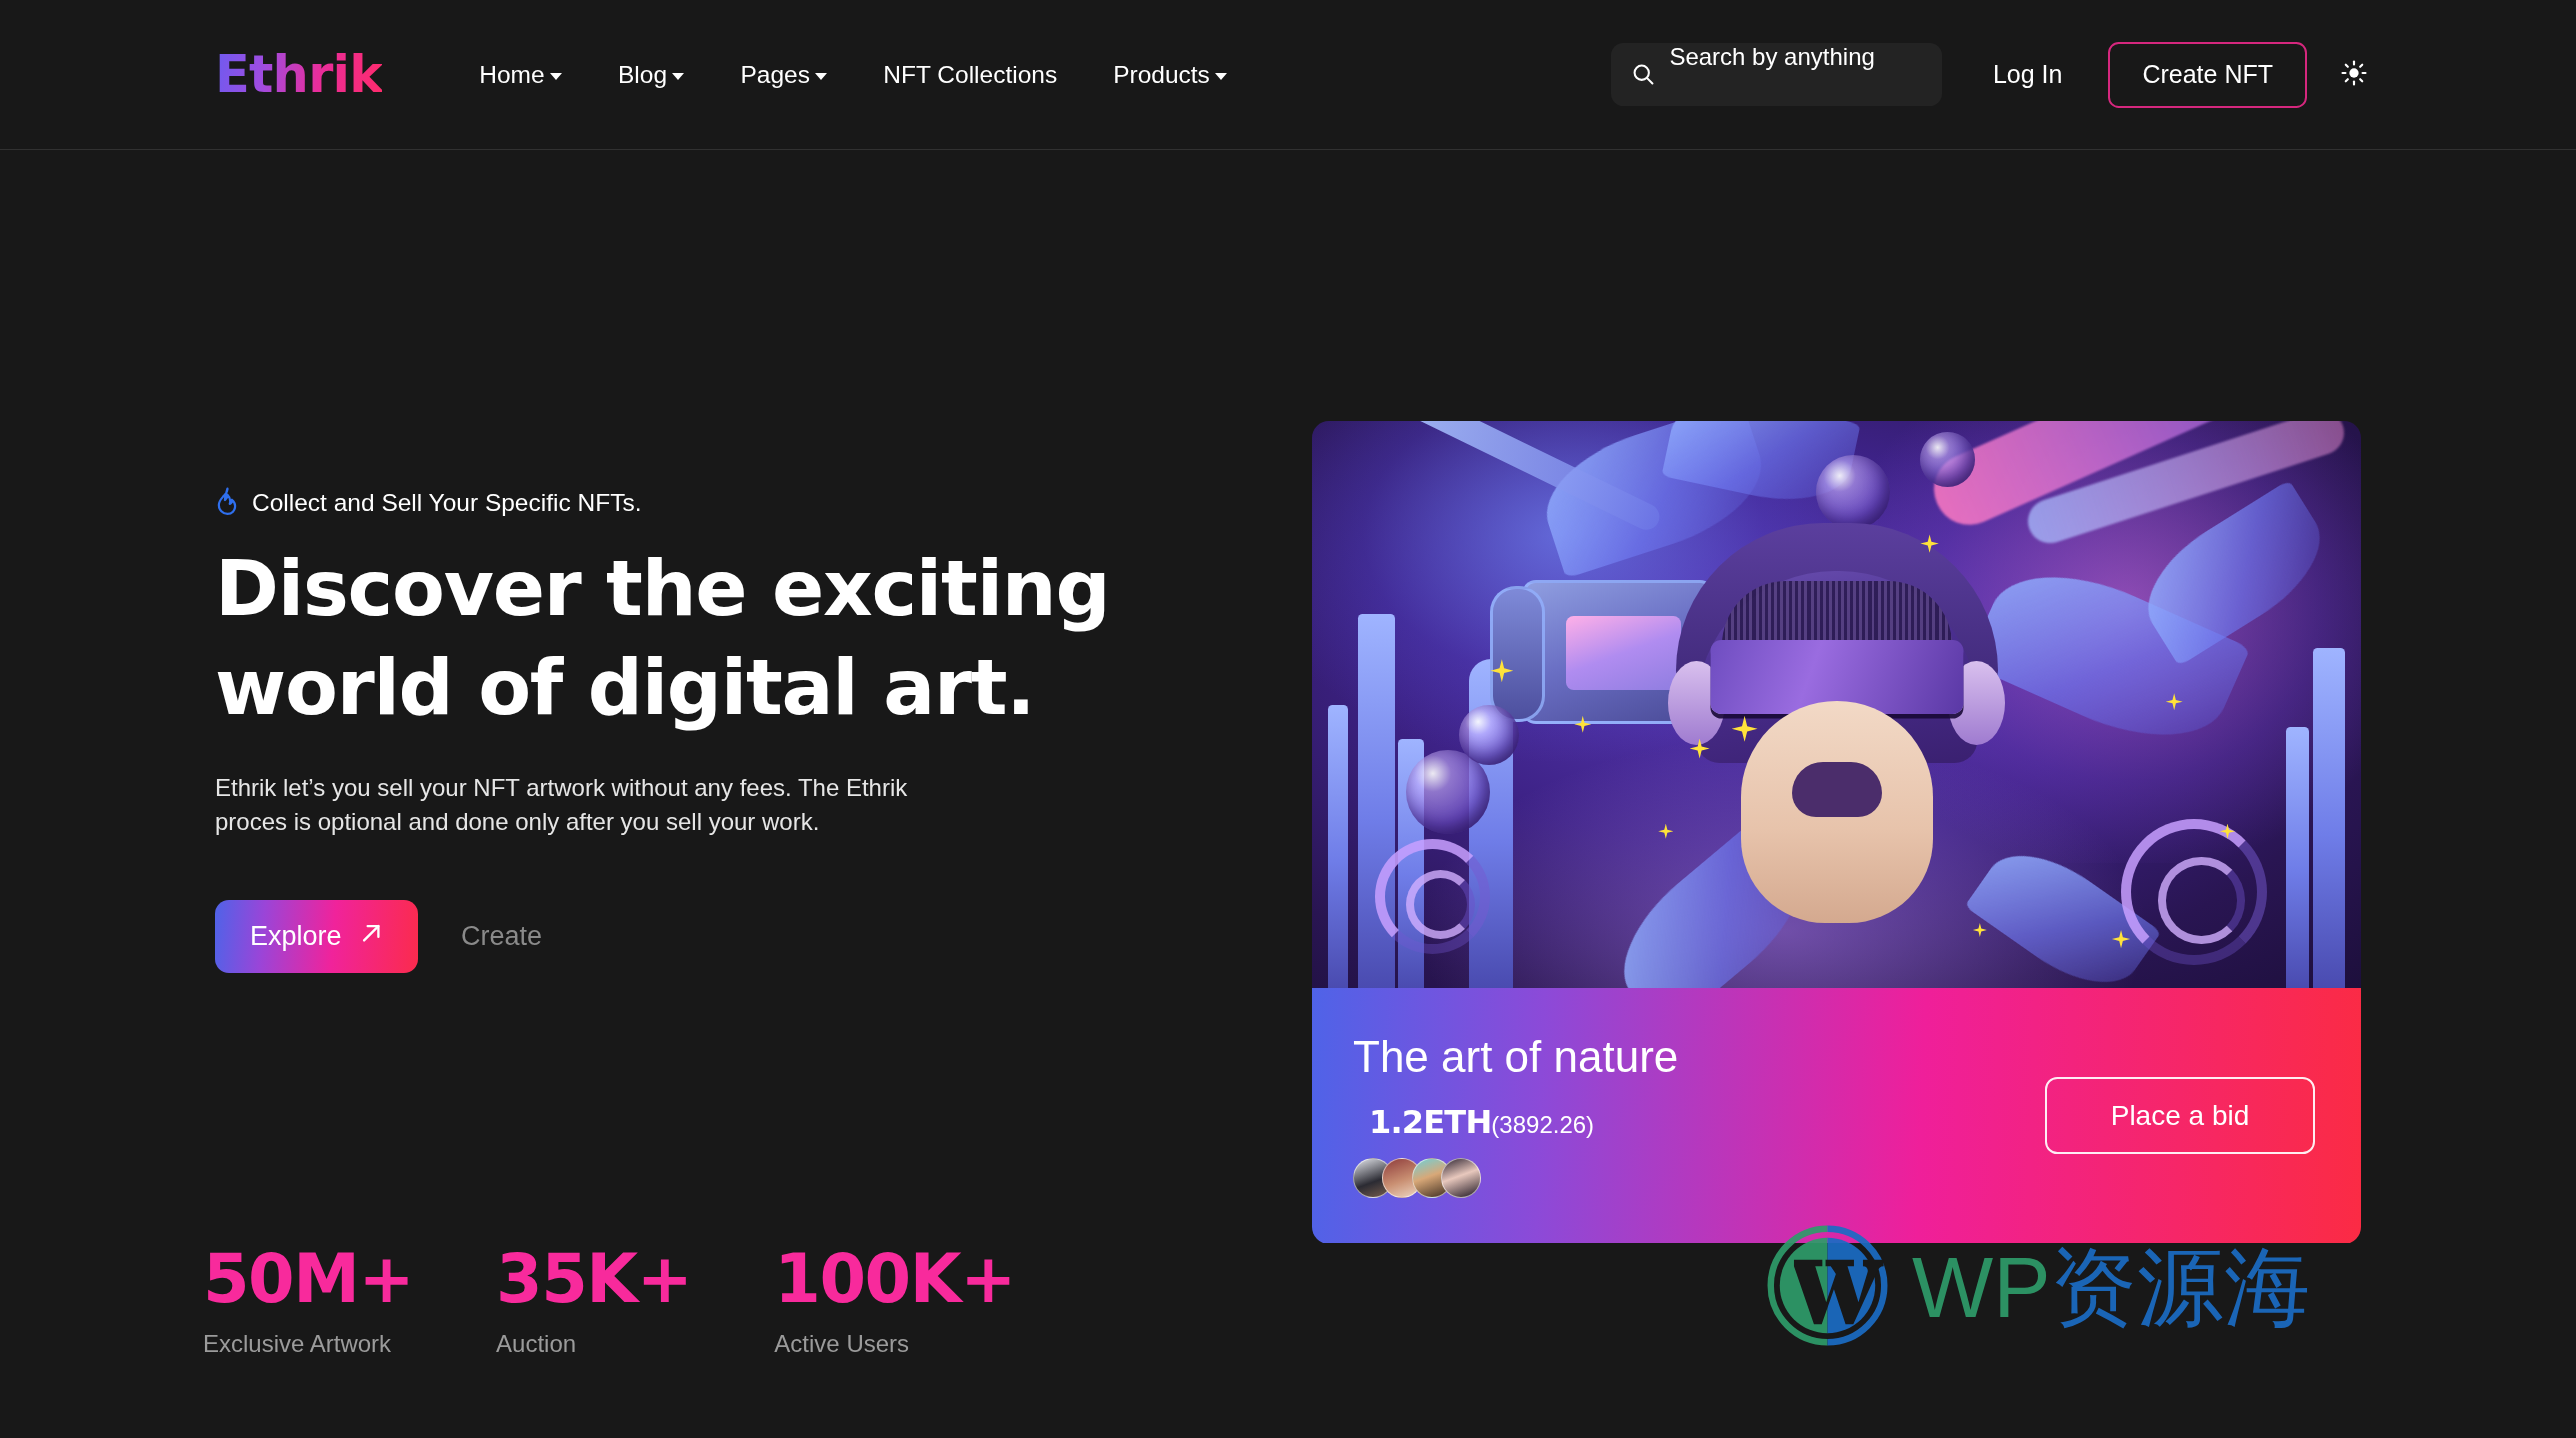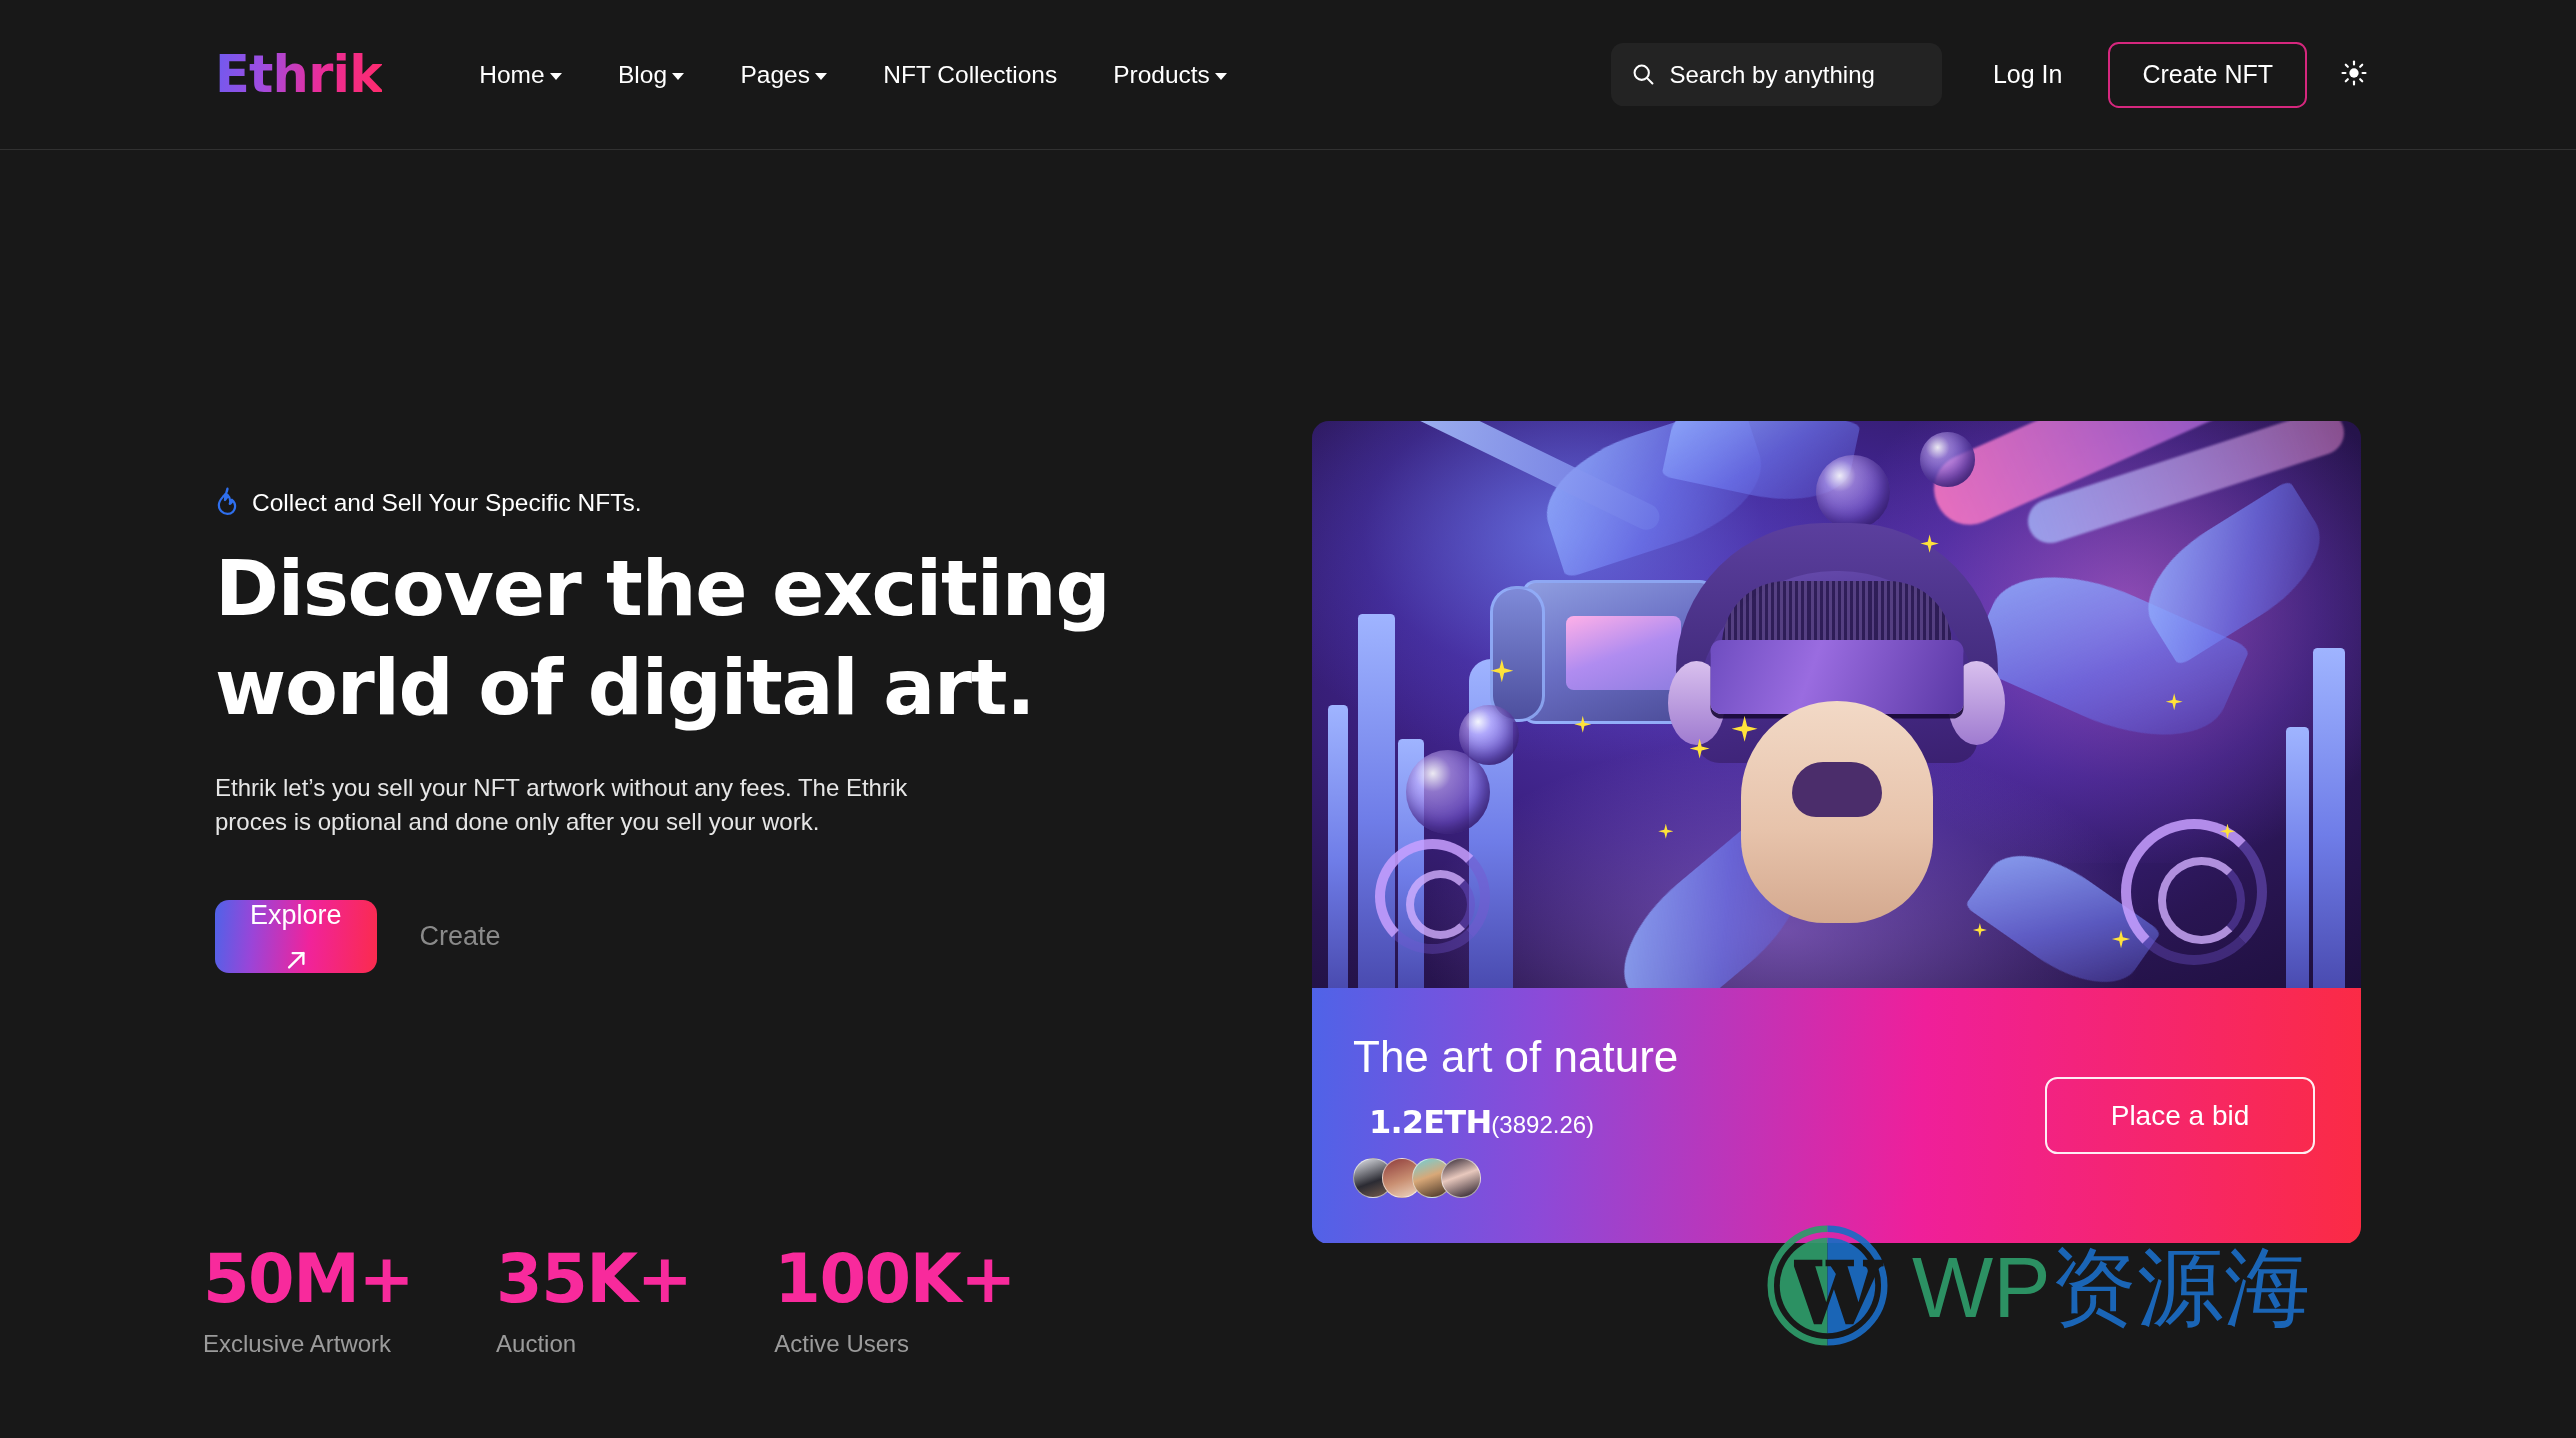--- a/index.html
+++ b/index.html
@@ -69,21 +69,20 @@
     display: flex;
     align-items: center;
   }
 
   .search-box {
     width: 331px;
     height: 63px;
     background: #232323;
     border-radius: 12.3px;
     display: flex;
-    align-items: center;
     padding: 0 20px;
     gap: 14px;
     cursor: text;
   }
   .search-icon-wrap { display: flex; align-items: center; }
   .search-placeholder {
     color: #ffffff;
     font-size: 24px;
     white-space: nowrap;
   }
@@ -174,21 +173,20 @@
     border-radius: 14px;
     background: linear-gradient(95deg, #4f63e8 0%, #9a45d8 24%, #f0239b 58%, #fb2b4d 100%);
     color: #ffffff;
     font-size: 27px;
     font-family: "Liberation Sans", sans-serif;
     display: flex;
     align-items: center;
     gap: 17px;
     cursor: pointer;
     white-space: nowrap;
-    flex-direction: column;
   }
 
   .create-link {
     color: #8a8a8a;
     font-size: 27px;
     cursor: pointer;
     white-space: nowrap;
   }
 
   

